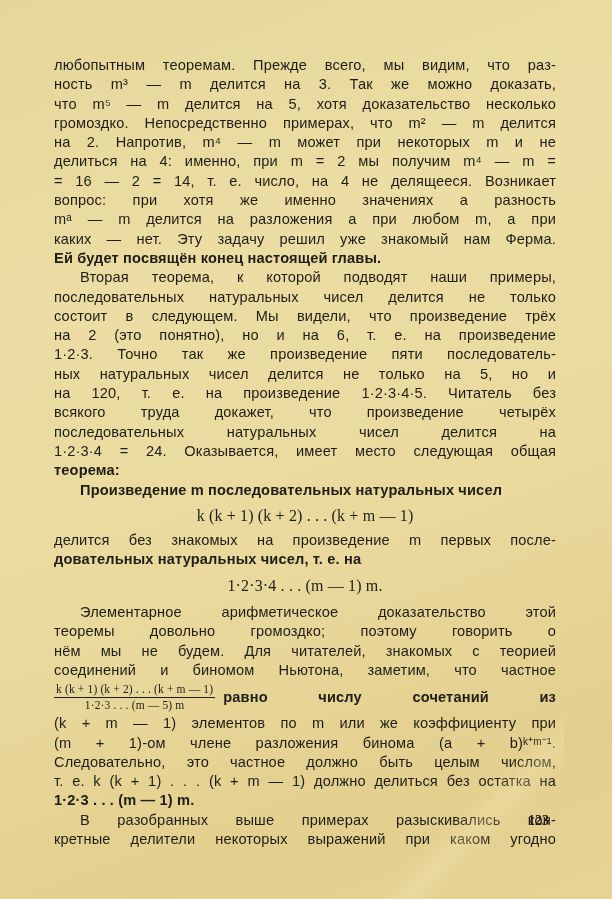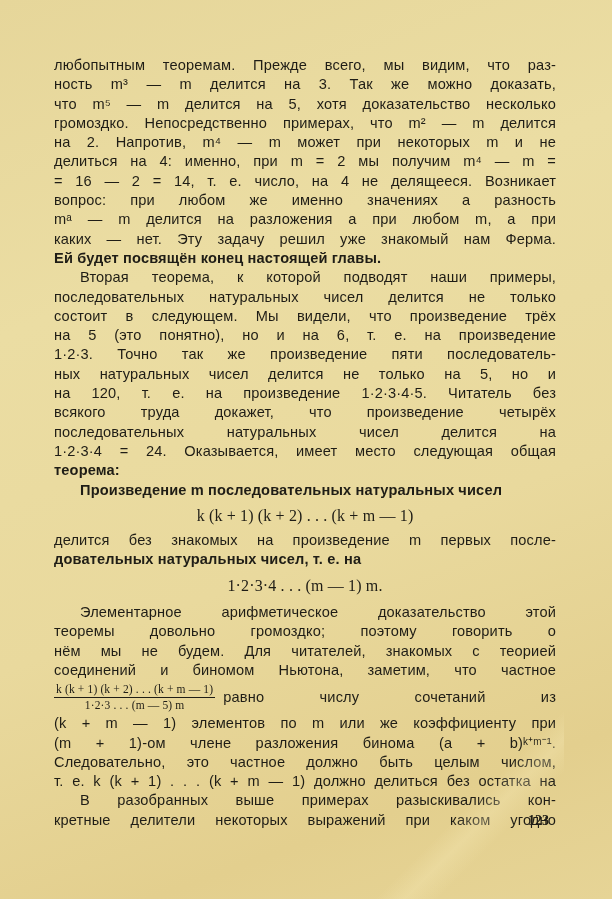--- a/index.html
+++ b/index.html
@@ -73,20 +73,21 @@
       font-style: normal;
     }
     .fraction .den {
       padding-top: 1px;
     }
     .fraction-rest {
       flex: 1;
       text-align: justify;
       text-align-last: justify;
       white-space: nowrap;
+      font-weight: bold;
     }
     .page-number {
       position: absolute;
       left: 528px;
       top: 813px;
       font-family: "Liberation Serif", serif;
       font-weight: bold;
       font-size: 14px;
       color: #1f1d16;
     }
@@ -105,31 +106,31 @@
   <div class="text-block">
 
     <div>
       <span class="line">любопытным теоремам. Прежде всего, мы видим, что раз-</span>
       <span class="line">ность m³ — m делится на 3. Так же можно доказать,</span>
       <span class="line">что m⁵ — m делится на 5, хотя доказательство несколько</span>
       <span class="line">громоздко. Непосредственно примерах, что m² — m делится</span>
       <span class="line">на 2. Напротив, m⁴ — m может при некоторых m и не</span>
       <span class="line">делиться на 4: именно, при m = 2 мы получим m⁴ — m =</span>
       <span class="line">= 16 — 2 = 14, т. е. число, на 4 не делящееся. Возникает</span>
-      <span class="line">вопрос: при любом же именно значениях a разность</span>
+      <span class="line">вопрос: при хотя же именно значениях a разность</span>
       <span class="line">mᵃ — m делится на разложения a при любом m, а при</span>
       <span class="line">каких — нет. Эту задачу решил уже знакомый нам Ферма.</span>
       <span class="line last">Ей будет посвящён конец настоящей главы.</span>
     </div>
 
     <div>
       <span class="line indent">Вторая теорема, к которой подводят наши примеры,</span>
       <span class="line">последовательных натуральных чисел делится не только</span>
       <span class="line">состоит в следующем. Мы видели, что произведение трёх</span>
-      <span class="line">на 5 (это понятно), но и на 6, т. е. на произведение</span>
+      <span class="line">на 2 (это понятно), но и на 6, т. е. на произведение</span>
       <span class="line">1·2·3. Точно так же произведение пяти последователь-</span>
       <span class="line">ных натуральных чисел делится не только на 5, но и</span>
       <span class="line">на 120, т. е. на произведение 1·2·3·4·5. Читатель без</span>
       <span class="line">всякого труда докажет, что произведение четырёх</span>
       <span class="line">последовательных натуральных чисел делится на</span>
       <span class="line">1·2·3·4 = 24. Оказывается, имеет место следующая общая</span>
       <span class="line last">теорема:</span>
     </div>
 
     <div>
@@ -154,20 +155,21 @@
         <span class="fraction">
           <span class="num">k (k + 1) (k + 2) . . . (k + m — 1)</span>
           <span class="den">1·2·3 . . . (m — 5) m</span>
         </span>
         <span class="fraction-rest">равно числу сочетаний из</span>
       </div>
       <span class="line">(k + m — 1) элементов по m или же коэффициенту при</span>
       <span class="line">(m + 1)-ом члене разложения бинома (a + b)ᵏ⁺ᵐ⁻¹.</span>
       <span class="line">Следовательно, это частное должно быть целым числом,</span>
       <span class="line">т. е. k (k + 1) . . . (k + m — 1) должно делиться без остатка на</span>
+      <span class="line last">1·2·3 . . . (m — 1) m.</span>
     </div>
 
     <div>
       <span class="line indent">В разобранных выше примерах разыскивались кон-</span>
       <span class="line">кретные делители некоторых выражений при каком угодно</span>
     </div>
   </div>
 
   <div class="page-number">123</div>
   <div class="shade"></div>

